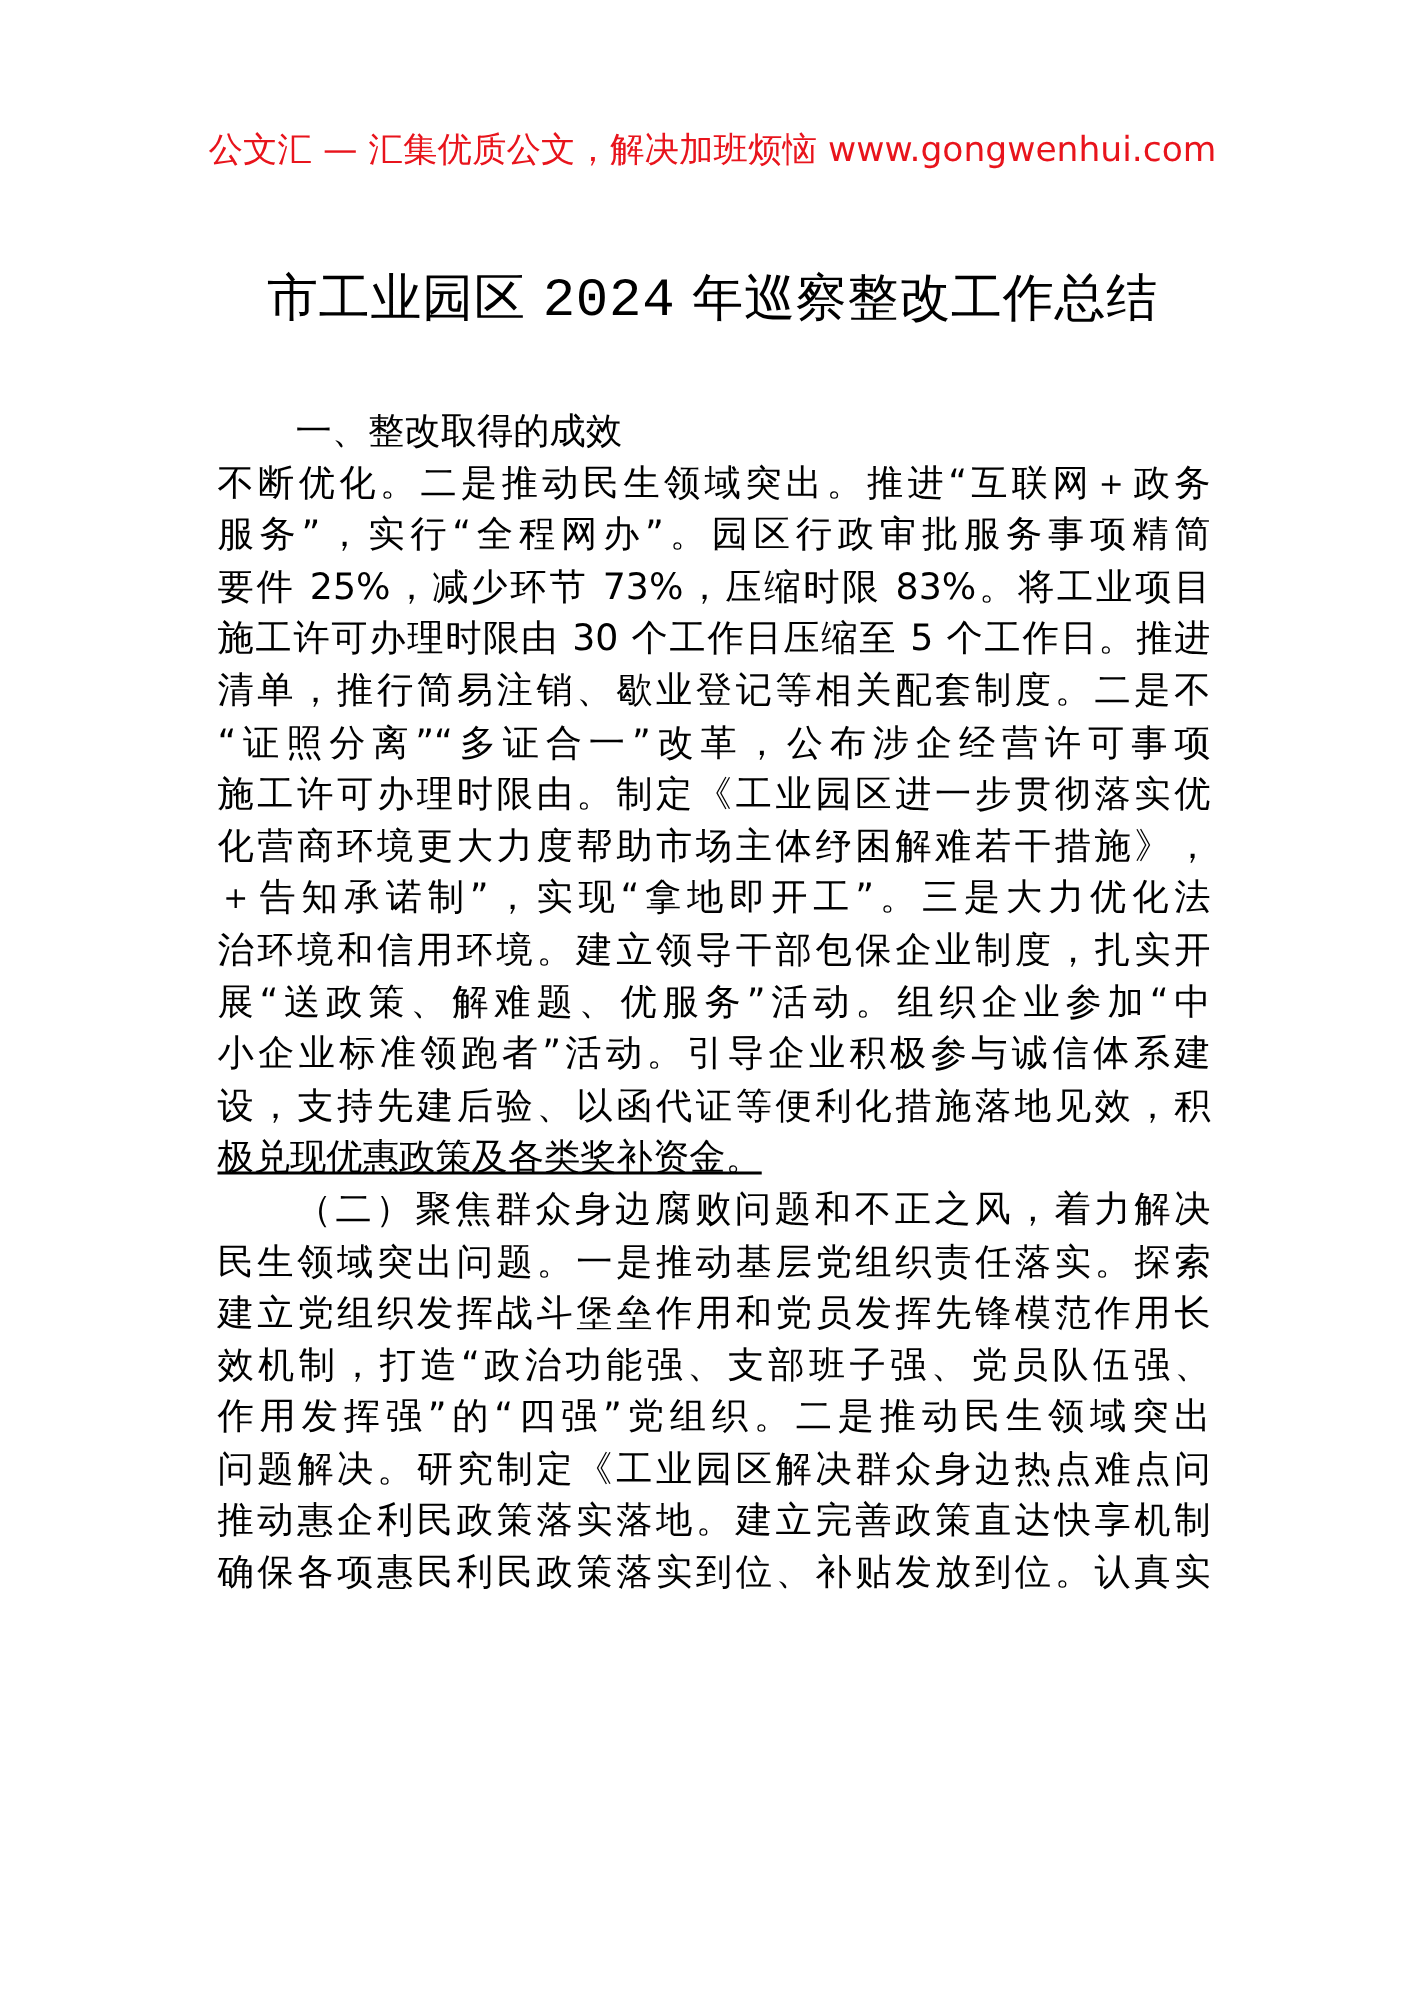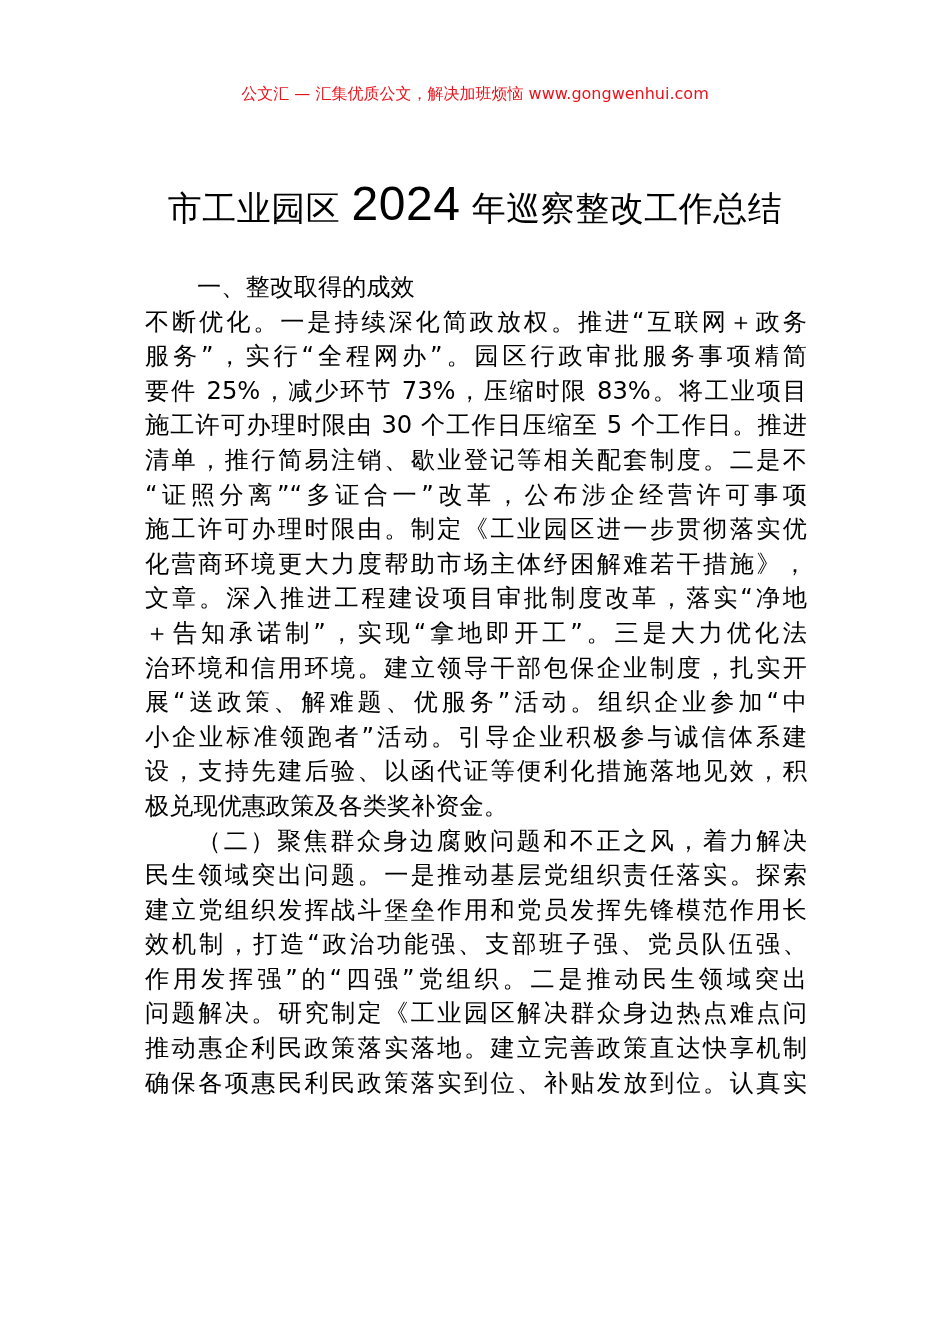--- a/index.html
+++ b/index.html
@@ -1,56 +1,55 @@
 <!DOCTYPE html>
 <html><head>
 <meta charset="utf-8">
 <style>
   html, body { margin: 0; padding: 0; background: #ffffff; }
   body { width: 950px; height: 1344px; position: relative; overflow: hidden;
          font-family: "DejaVu Sans", "Liberation Sans", sans-serif; color: #000; }
   .header {
     position: absolute; top: 84px; left: 0; width: 950px; text-align: center;
-    color: #e8141c; font-size: 16px; letter-spacing: 0px; white-space: nowrap;
+    color: #e8141c; font-size: 23px; letter-spacing: 0px; white-space: nowrap;
   }
   .title {
     position: absolute; top: 176px; left: 0; width: 950px; text-align: center;
     font-size: 34px; white-space: nowrap; letter-spacing: 0.5px;
     font-family: "DejaVu Sans", sans-serif;
   }
-  .title .num { font-family: Liberation Sans, sans-serif; font-size: 48px; }
+  .title .num { font-family: Liberation Mono, monospace; font-size: 36px; }
   .body {
     position: absolute; top: 270px; left: 145px; width: 662px;
   }
   .line {
     height: 34.6px; line-height: 34.6px; font-size: 24.2px; white-space: nowrap;
     text-align: justify; text-align-last: justify; overflow: visible;
   }
-  .line.last { text-align-last: left; }
+  .line.last { text-align-last: left; text-decoration: underline; }
   .line.indent { padding-left: 52px; }
   .line.heading { padding-left: 52px; text-align-last: left; }
 </style>
 </head>
 <body>
 
 <div class="header">公文汇 — 汇集优质公文，解决加班烦恼 www.gongwenhui.com</div>
 
 <div class="title"><span>市工业园区 </span><span class="num">2024</span><span> 年巡察整改工作总结</span></div>
 
 <div class="body">
   <div class="line heading">一、整改取得的成效</div>
-  <div class="line">不断优化。一是持续深化简政放权。推进“互联网＋政务</div>
+  <div class="line">不断优化。二是推动民生领域突出。推进“互联网＋政务</div>
   <div class="line">服务”，实行“全程网办”。园区行政审批服务事项精简</div>
   <div class="line">要件 25%，减少环节 73%，压缩时限 83%。将工业项目</div>
   <div class="line">施工许可办理时限由 30 个工作日压缩至 5 个工作日。推进</div>
   <div class="line">清单，推行简易注销、歇业登记等相关配套制度。二是不</div>
   <div class="line">“证照分离”“多证合一”改革，公布涉企经营许可事项</div>
   <div class="line">施工许可办理时限由。制定《工业园区进一步贯彻落实优</div>
   <div class="line">化营商环境更大力度帮助市场主体纾困解难若干措施》，</div>
-  <div class="line">文章。深入推进工程建设项目审批制度改革，落实“净地</div>
   <div class="line">＋告知承诺制”，实现“拿地即开工”。三是大力优化法</div>
   <div class="line">治环境和信用环境。建立领导干部包保企业制度，扎实开</div>
   <div class="line">展“送政策、解难题、优服务”活动。组织企业参加“中</div>
   <div class="line">小企业标准领跑者”活动。引导企业积极参与诚信体系建</div>
   <div class="line">设，支持先建后验、以函代证等便利化措施落地见效，积</div>
   <div class="line last">极兑现优惠政策及各类奖补资金。</div>
   <div class="line indent">（二）聚焦群众身边腐败问题和不正之风，着力解决</div>
   <div class="line">民生领域突出问题。一是推动基层党组织责任落实。探索</div>
   <div class="line">建立党组织发挥战斗堡垒作用和党员发挥先锋模范作用长</div>
   <div class="line">效机制，打造“政治功能强、支部班子强、党员队伍强、</div>

